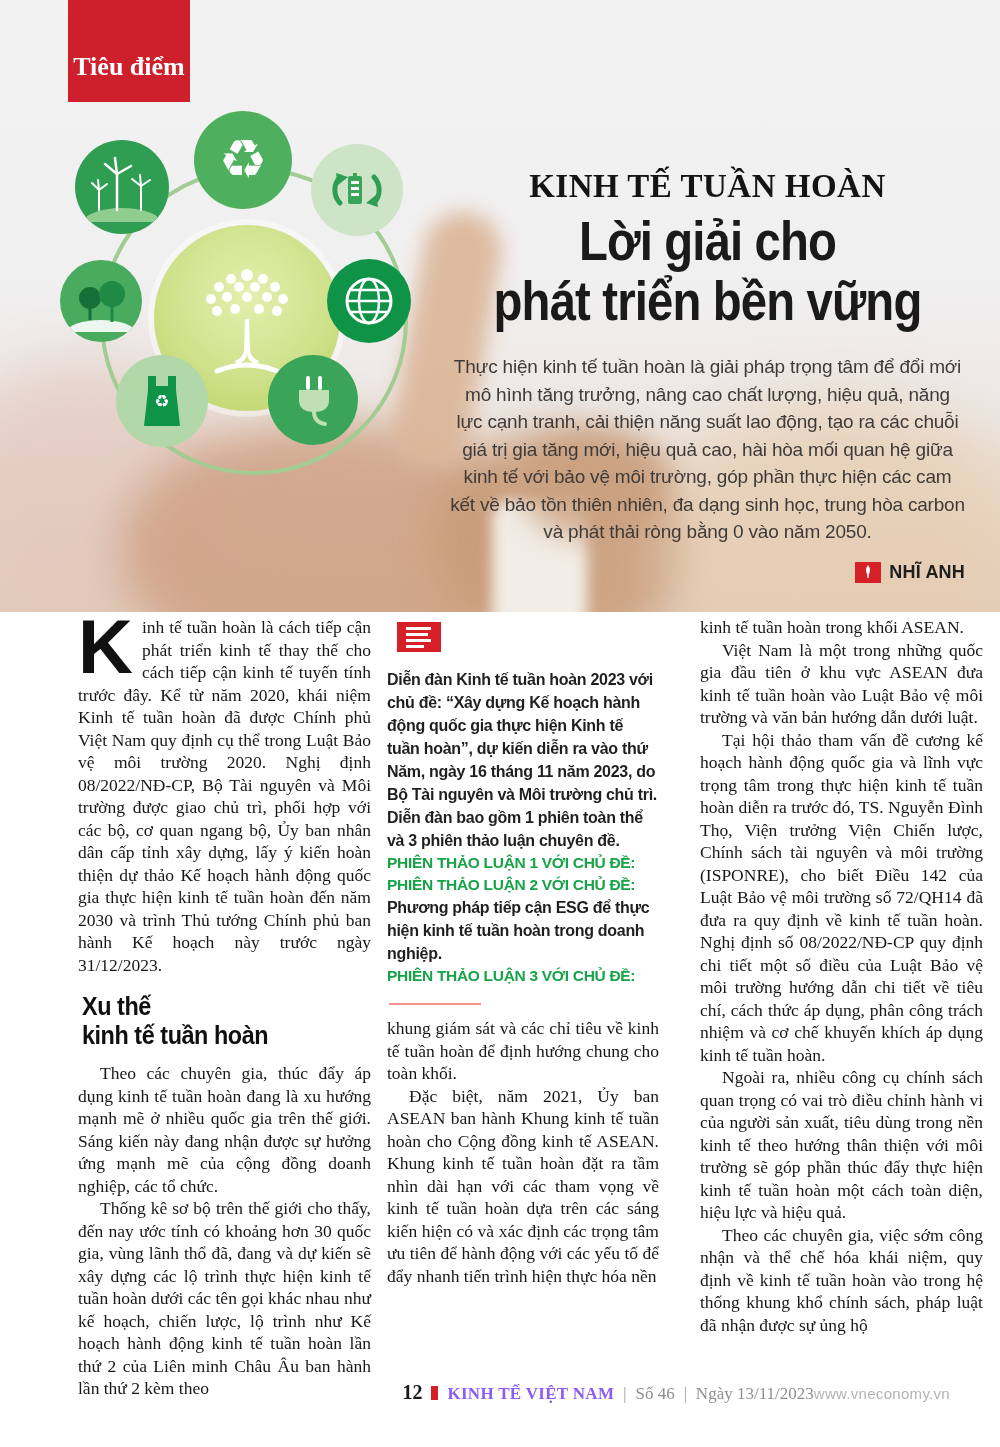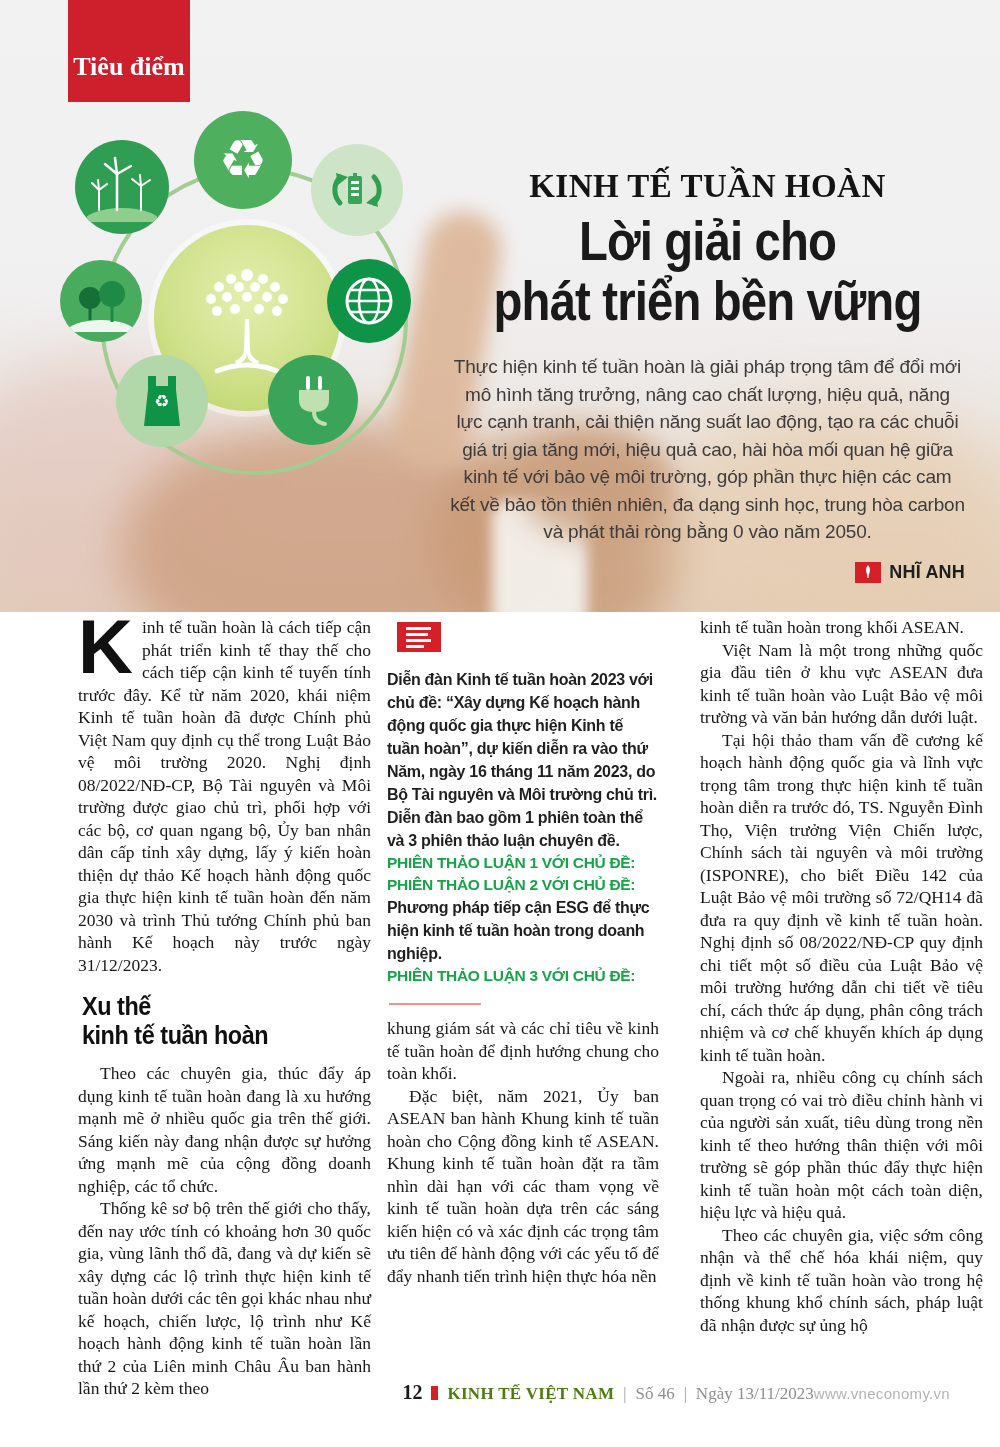--- a/index.html
+++ b/index.html
@@ -79,21 +79,21 @@
   .sess-head{font-family:"Liberation Sans",sans-serif;font-weight:bold;font-size:15.5px;line-height:22px;
              color:#17a348;margin:0;letter-spacing:-0.3px;white-space:nowrap;}
   .red-line{width:92px;height:2px;background:#f2938d;margin:16px 0 12px 2px;}
 
   
   .footer{position:absolute;left:78px;right:50px;top:1381px;display:flex;justify-content:flex-end;
           align-items:baseline;}
   .footer-left{display:flex;align-items:baseline;gap:9px;font-family:"Liberation Serif",serif;}
   .page-num{font-weight:bold;font-size:20px;color:#1a1a1a;}
   .foot-bullet{display:inline-block;width:7px;height:14px;background:#d42026;align-self:center;}
-  .pub-name{font-weight:bold;font-size:17px;color:#4d7c0f;letter-spacing:.3px;}
+  .pub-name{font-weight:bold;font-size:17px;color:#8b5cf6;letter-spacing:.3px;}
   .foot-sep{color:#9a9a9a;font-size:16px;}
   .foot-gray{color:#8f8f8f;font-size:17px;}
   .website{font-family:"Liberation Sans",sans-serif;font-size:15px;color:#b5b3b1;letter-spacing:.3px;}
 </style>
 </head>
 <body>
 
 <div class="page">
 
   <header class="hero">

